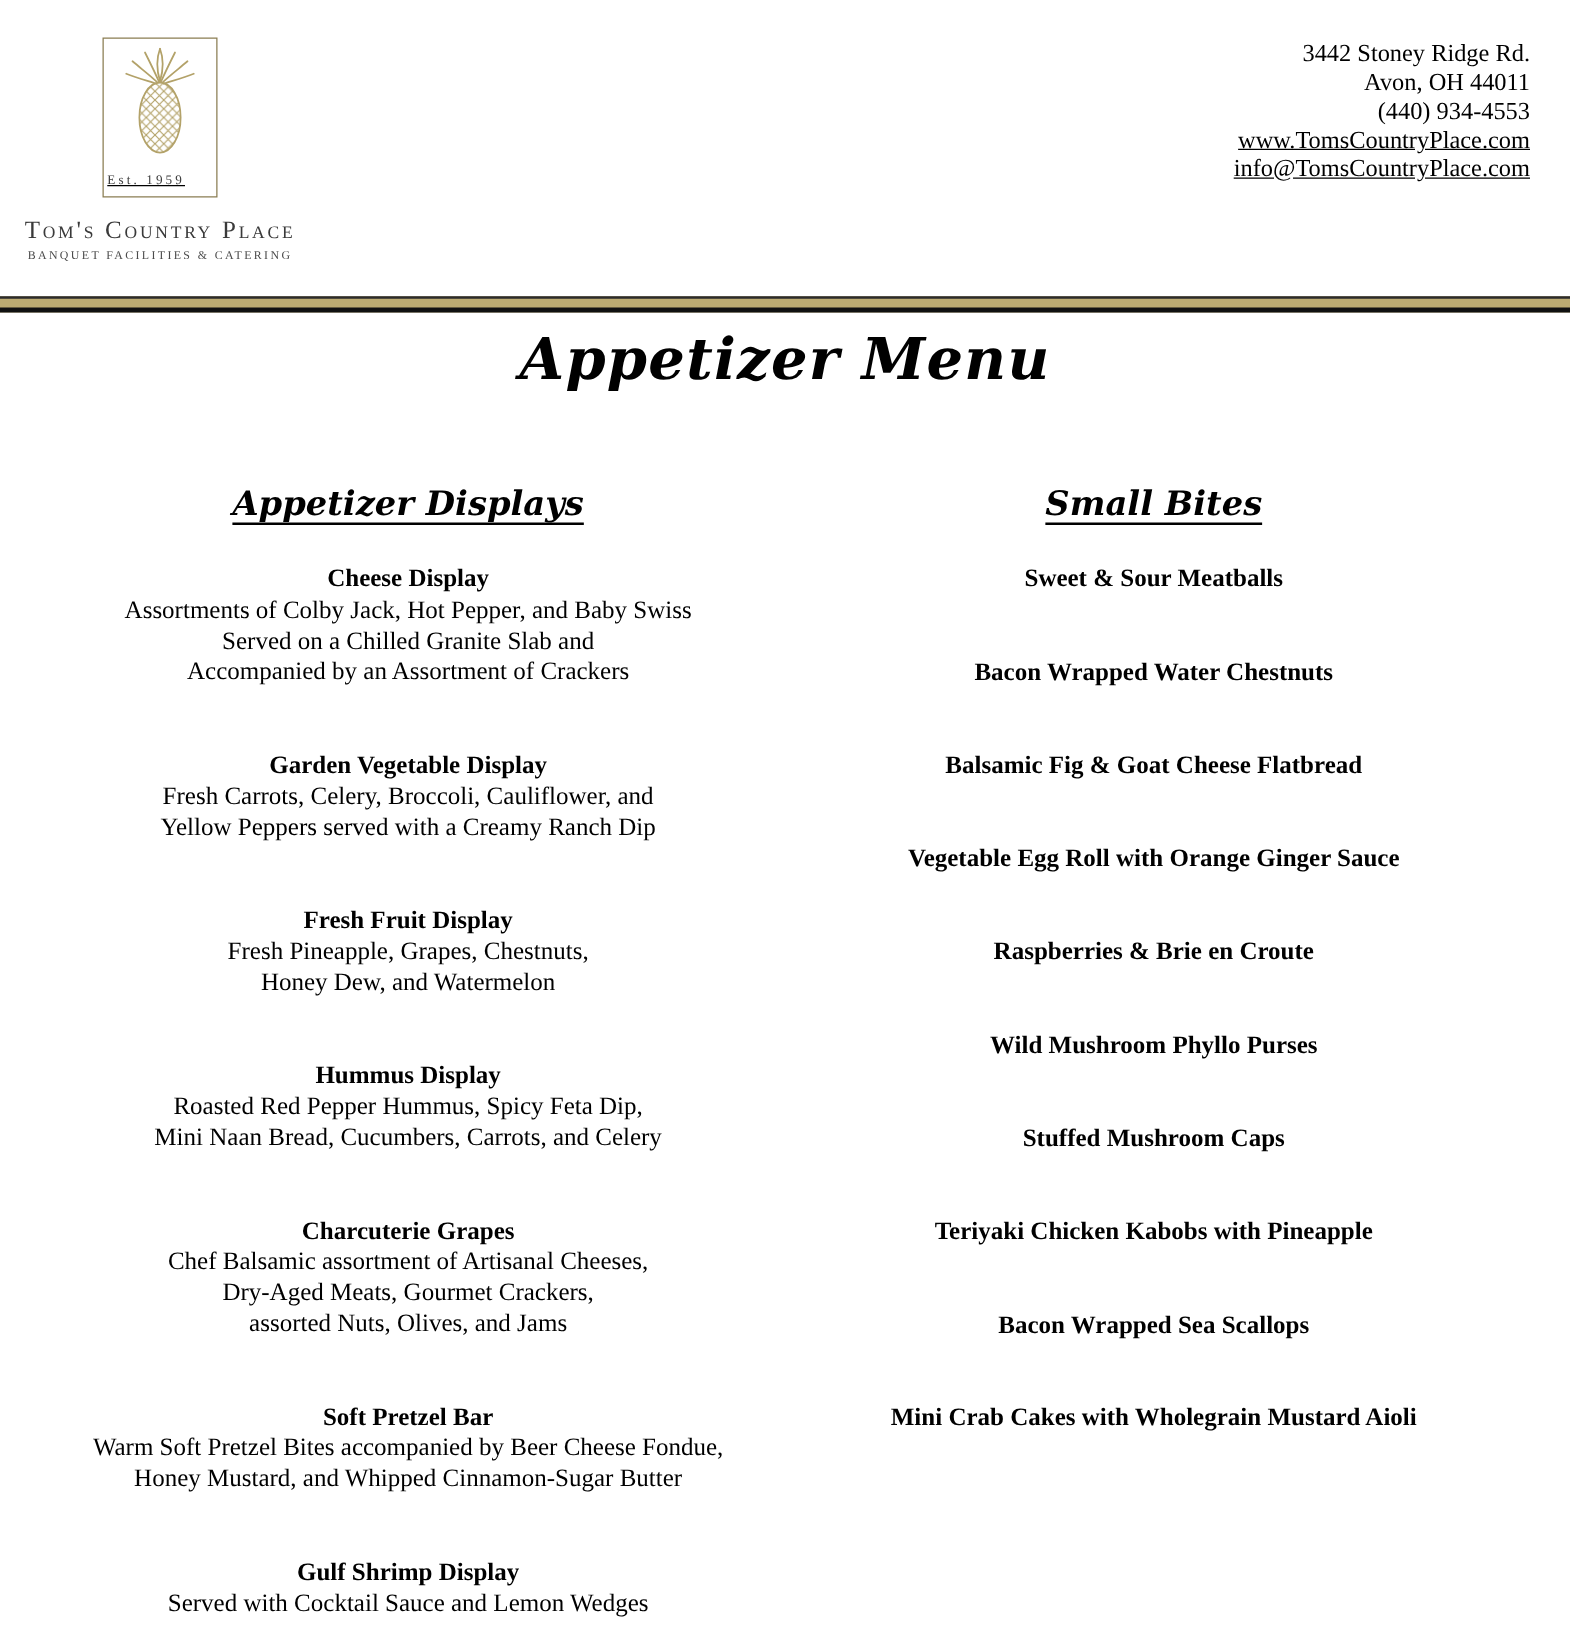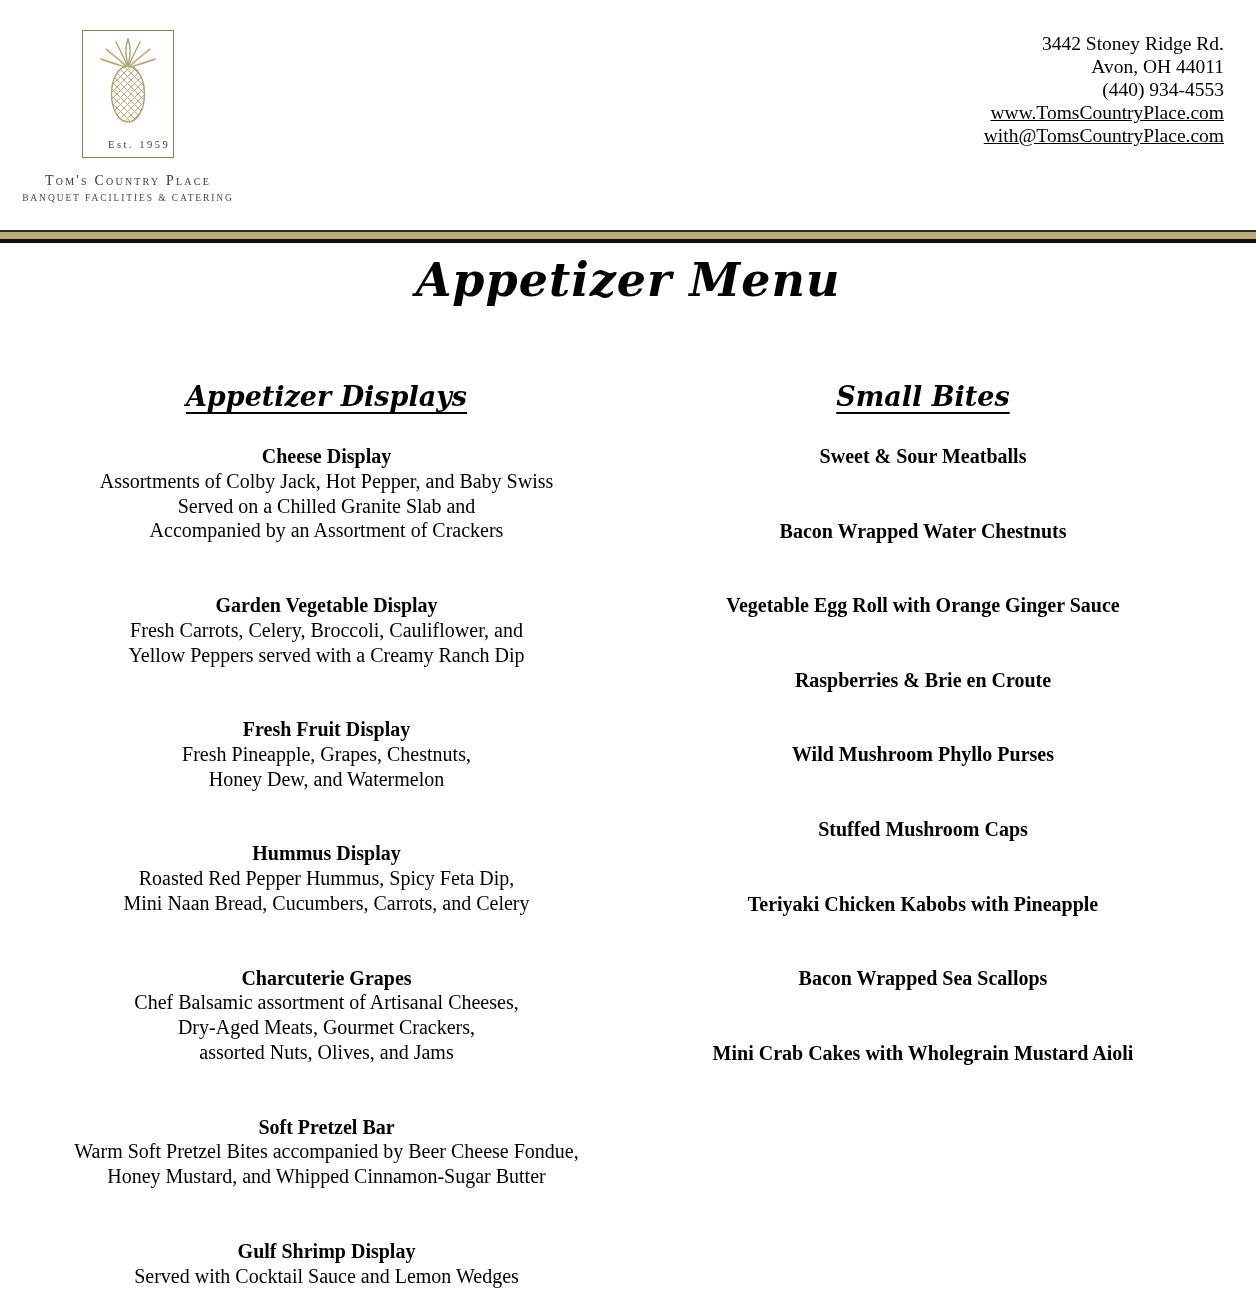--- a/index.html
+++ b/index.html
@@ -38,35 +38,36 @@
     background: #ffffff;
     display: flex;
     flex-direction: column;
     align-items: center;
     justify-content: space-between;
     padding: 7px 5px 7px;
   }
   .est-row {
     display: flex;
     align-items: center;
-    justify-content: flex-start;
+    justify-content: flex-end;
     gap: 20px;
     width: 100%;
+    text-decoration: underline;
   }
   .est-line { width: 7px; height: 1px; background: #8a7d52; }
   .est-text {
     font-size: 10.5px;
     letter-spacing: 2.5px;
     color: #3c3c3c;
     white-space: nowrap;
   }
   .brand-name {
     margin-top: 15px;
     font-variant: small-caps;
-    font-size: 14px;
+    font-size: 20px;
     letter-spacing: 2.2px;
     color: #3a3a3a;
     white-space: nowrap;
   }
   .brand-tagline {
     margin-top: 4px;
     font-size: 9.5px;
     letter-spacing: 1.9px;
     color: #4b4b4b;
     text-transform: uppercase;
@@ -173,21 +174,21 @@
       </div>
       <div class="brand-name">Tom's Country Place</div>
       <div class="brand-tagline">Banquet Facilities &amp; Catering</div>
     </div>
 
     <div class="contact">
       <div>3442 Stoney Ridge Rd.</div>
       <div>Avon, OH 44011</div>
       <div>(440) 934-4553</div>
       <a class="link" href="#">www.TomsCountryPlace.com</a>
-      <a class="link" href="#">with@TomsCountryPlace.com</a>
+      <a class="link" href="#">info@TomsCountryPlace.com</a>
     </div>
   </header>
 
   <div class="rule"></div>
 
   <h1 class="title">Appetizer Menu</h1>
 
   <div class="columns">
     <section class="col col-left">
       <h2 class="heading">Appetizer Displays</h2>
@@ -234,20 +235,23 @@
     <section class="col col-right">
       <h2 class="heading">Small Bites</h2>
       <div class="item-list">
           <div class="menu-item">
             <div class="item-name">Sweet &amp; Sour Meatballs</div>
           </div>
           <div class="menu-item">
             <div class="item-name">Bacon Wrapped Water Chestnuts</div>
           </div>
           <div class="menu-item">
+            <div class="item-name">Balsamic Fig &amp; Goat Cheese Flatbread</div>
+          </div>
+          <div class="menu-item">
             <div class="item-name">Vegetable Egg Roll with Orange Ginger Sauce</div>
           </div>
           <div class="menu-item">
             <div class="item-name">Raspberries &amp; Brie en Croute</div>
           </div>
           <div class="menu-item">
             <div class="item-name">Wild Mushroom Phyllo Purses</div>
           </div>
           <div class="menu-item">
             <div class="item-name">Stuffed Mushroom Caps</div>

